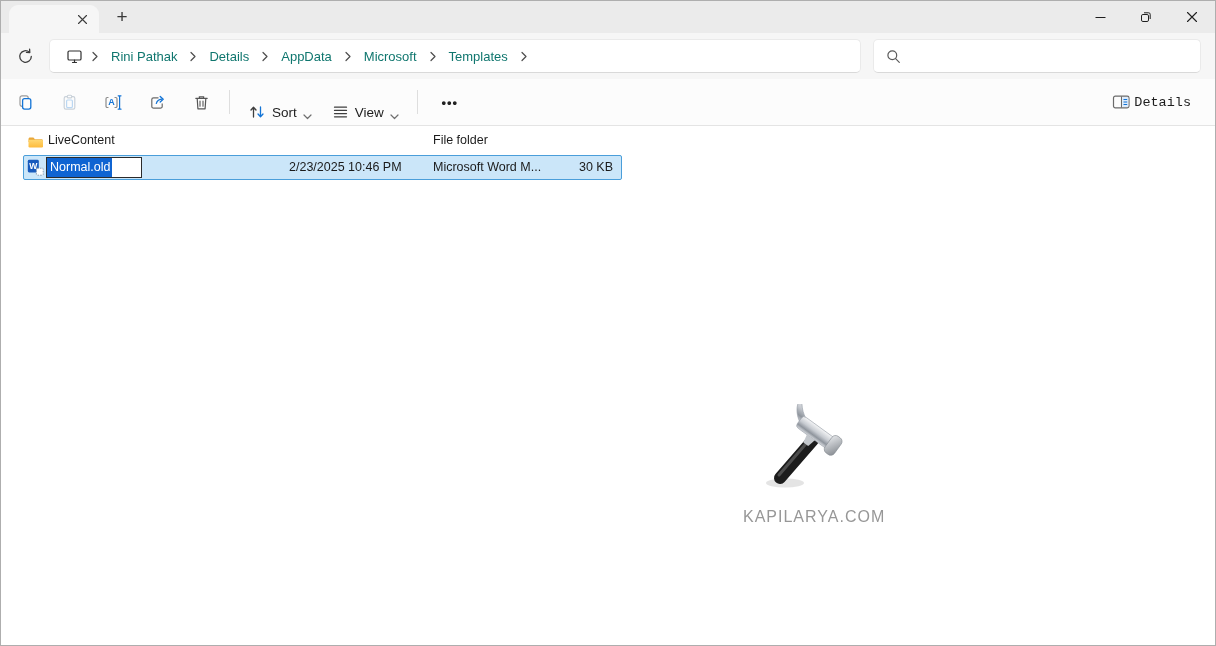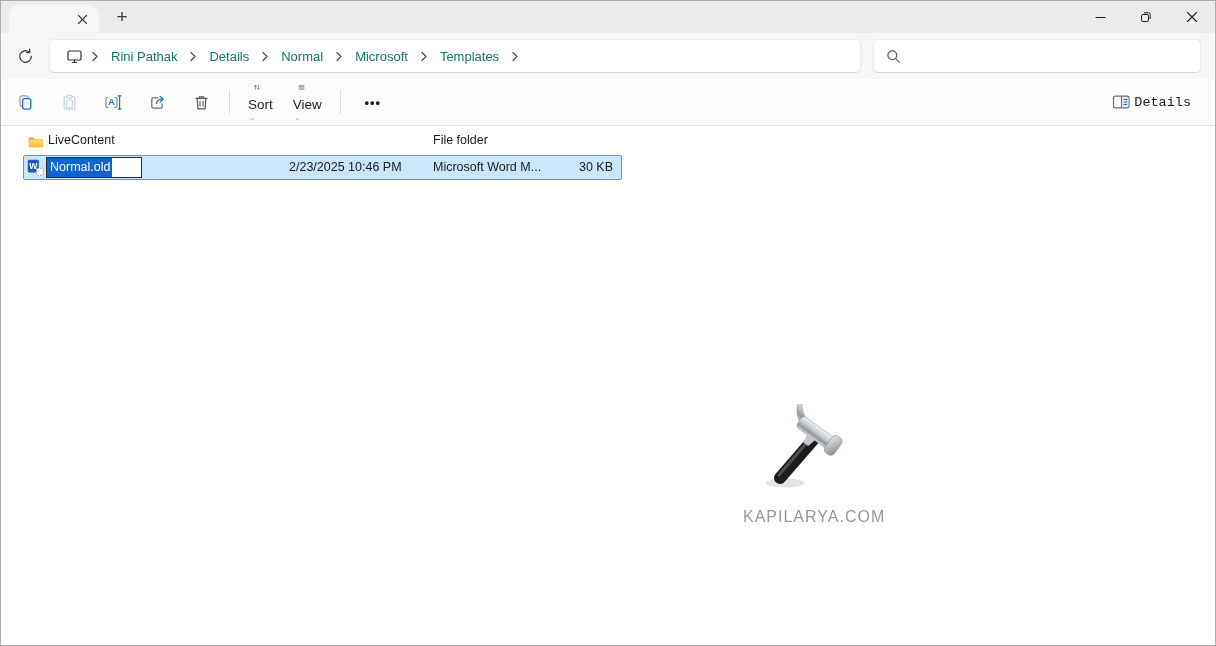--- a/index.html
+++ b/index.html
@@ -42,22 +42,22 @@
   .searchbox input::placeholder { color:#767676; }
 
   
   .toolbar { position:relative; height:47px; background:#fcfcfc;
     border-bottom:1px solid #e4e4e4; display:flex; align-items:center; }
   .tool-btn { width:40px; height:36px; margin-left:4px; border:none; border-radius:4px;
     background:transparent; display:flex; align-items:center; justify-content:center; cursor:pointer; }
   .tool-btn.disabled { opacity:.9; }
   .tool-sep { width:1px; height:24px; background:#dedede; margin:0 8px; }
   .tool-drop { height:36px; border:none; border-radius:4px; background:transparent;
-    display:flex; align-items:flex-start; gap:6px; padding:0 10px; cursor:pointer;
-    font-size:13.5px; color:#1d1d1d; font-family:"Liberation Sans",sans-serif;flex-direction:column; }
+    display:flex; align-items:flex-end; gap:6px; padding:0 10px; cursor:pointer;
+    font-size:13.5px; color:#1d1d1d; font-family:"Liberation Sans",sans-serif; }
   .more-btn { letter-spacing:1px; font-weight:bold; color:#222; font-size:13px; }
   .details-btn { position:absolute; right:14px; top:5px; height:36px; border:none;
     border-radius:4px; background:transparent; display:flex; align-items:center;
     gap:3px; padding:0 10px; font-size:13.5px; color:#1d1d1d; cursor:pointer;
     font-family:Liberation Mono, monospace; }
 
   
   .content { position:relative; height:489px; background:#fff; }
   .colheaders { position:relative; height:33px; font-size:12.5px; color:#454545; }
   .colheader { position:absolute; top:0; height:33px; line-height:33px;
@@ -149,21 +149,21 @@
         <svg width="8" height="11" viewBox="0 0 8 11">
             <path d="M2 1.5 L6 5.5 L2 9.5" fill="none" stroke="#4c4c4c" stroke-width="1.2" stroke-linecap="round" stroke-linejoin="round"></path>
           </svg>
       </button>
       <button class="crumb">Details</button>
       <button class="crumb-sep">
         <svg width="8" height="11" viewBox="0 0 8 11">
             <path d="M2 1.5 L6 5.5 L2 9.5" fill="none" stroke="#4c4c4c" stroke-width="1.2" stroke-linecap="round" stroke-linejoin="round"></path>
           </svg>
       </button>
-      <button class="crumb">Normal</button>
+      <button class="crumb">AppData</button>
       <button class="crumb-sep">
         <svg width="8" height="11" viewBox="0 0 8 11">
             <path d="M2 1.5 L6 5.5 L2 9.5" fill="none" stroke="#4c4c4c" stroke-width="1.2" stroke-linecap="round" stroke-linejoin="round"></path>
           </svg>
       </button>
       <button class="crumb">Microsoft</button>
       <button class="crumb-sep">
         <svg width="8" height="11" viewBox="0 0 8 11">
             <path d="M2 1.5 L6 5.5 L2 9.5" fill="none" stroke="#4c4c4c" stroke-width="1.2" stroke-linecap="round" stroke-linejoin="round"></path>
           </svg>

